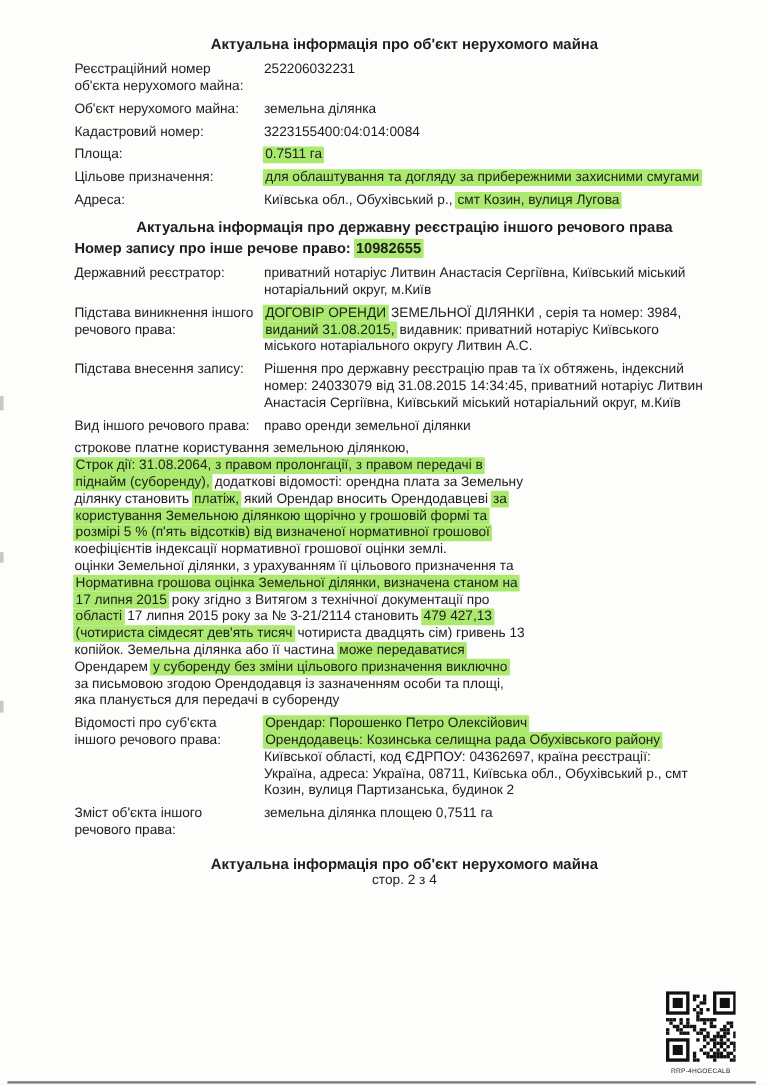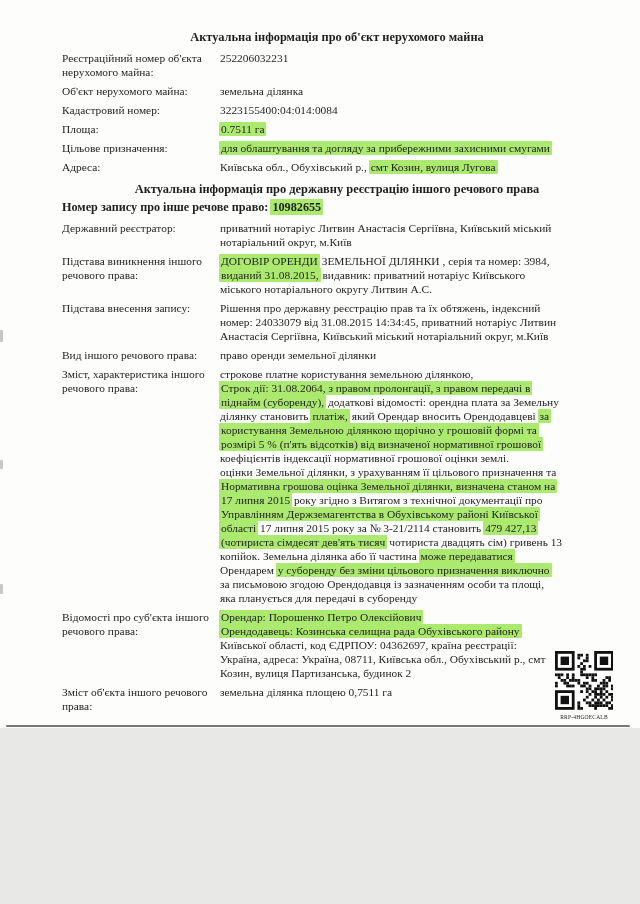--- a/index.html
+++ b/index.html
@@ -1,20 +1,20 @@
 <!DOCTYPE html>
 <html style="--hl: #abe96f;"><head>
 <meta charset="utf-8">
 <style>
   html,body{margin:0;padding:0;background:#e8e8e6;}
   .page{
-    position:relative;width:640px;height:728px;box-sizing:border-box;
+    position:relative;width:640px;height:904px;box-sizing:border-box;
     margin:0 auto;background:#fdfdfc;overflow:hidden;
     padding:30px 28px 0 62px;
-    font-family:Liberation Serif, serif;
+    font-family:Liberation Sans, sans-serif;
     font-size:11.4px;line-height:14px;color:#1e1e1e;
   }
   .doc-title{font-weight:bold;font-size:12.4px;text-align:center;margin:0 0 7px 0;}
   .mt{margin-top:8px;margin-bottom:4px;}
   .row{display:flex;margin-bottom:5px;}
   .label{width:152px;flex:none;padding-right:6px;}
   .value{flex:1;min-width:0;}
   .vline{white-space:nowrap;}
   .record-line{font-weight:bold;font-size:12.2px;margin:2px 0 7px 0;}
   .hl{background:var(--hl,#abe96f);padding:1px 2px;margin:0 -1px;border-radius:1px;box-decoration-break:clone;}
@@ -102,33 +102,31 @@
             <div class="vline"><span>Анастасія Сергіївна, Київський міський нотаріальний округ, м.Київ</span></div>
           </div>
         </div>
         <div class="row">
           <div class="label">Вид іншого речового права:</div>
           <div class="value">
             <div class="vline"><span>право оренди земельної ділянки</span></div>
           </div>
         </div>
         <div class="row">
-          <div class="label">Зміст, характеристика іншого речового права:</div>
           <div class="value">
             <div class="vline"><span>строкове платне користування земельною ділянкою,</span></div>
             <div class="vline"><span class="hl">Строк дії: 31.08.2064, з правом пролонгації, з правом передачі в</span></div>
             <div class="vline"><span class="hl">піднайм (суборенду),</span><span> додаткові відомості: орендна плата за Земельну</span></div>
             <div class="vline"><span>ділянку становить </span><span class="hl">платіж,</span><span> який Орендар вносить Орендодавцеві </span><span class="hl">за</span></div>
             <div class="vline"><span class="hl">користування Земельною ділянкою щорічно у грошовій формі та</span></div>
             <div class="vline"><span class="hl">розмірі 5 % (п'ять відсотків) від визначеної нормативної грошової</span></div>
             <div class="vline"><span>коефіцієнтів індексації нормативної грошової оцінки землі.</span></div>
             <div class="vline"><span>оцінки Земельної ділянки, з урахуванням її цільового призначення та</span></div>
             <div class="vline"><span class="hl">Нормативна грошова оцінка Земельної ділянки, визначена станом на</span></div>
             <div class="vline"><span class="hl">17 липня 2015</span><span> року згідно з Витягом з технічної документації про</span></div>
-            <div class="vline"><span class="hl">Управлінням Держземагентства в Обухівському районі Київської</span></div>
             <div class="vline"><span class="hl">області</span><span> 17 липня 2015 року за № 3-21/2114 становить </span><span class="hl">479 427,13</span></div>
             <div class="vline"><span class="hl">(чотириста сімдесят дев'ять тисяч</span><span> чотириста двадцять сім) гривень 13</span></div>
             <div class="vline"><span>копійок. Земельна ділянка або її частина </span><span class="hl">може передаватися</span></div>
             <div class="vline"><span>Орендарем </span><span class="hl">у суборенду без зміни цільового призначення виключно</span></div>
             <div class="vline"><span>за письмовою згодою Орендодавця із зазначенням особи та площі,</span></div>
             <div class="vline"><span>яка планується для передачі в суборенду</span></div>
           </div>
         </div>
         <div class="row">
           <div class="label">Відомості про суб'єкта іншого речового права:</div>

